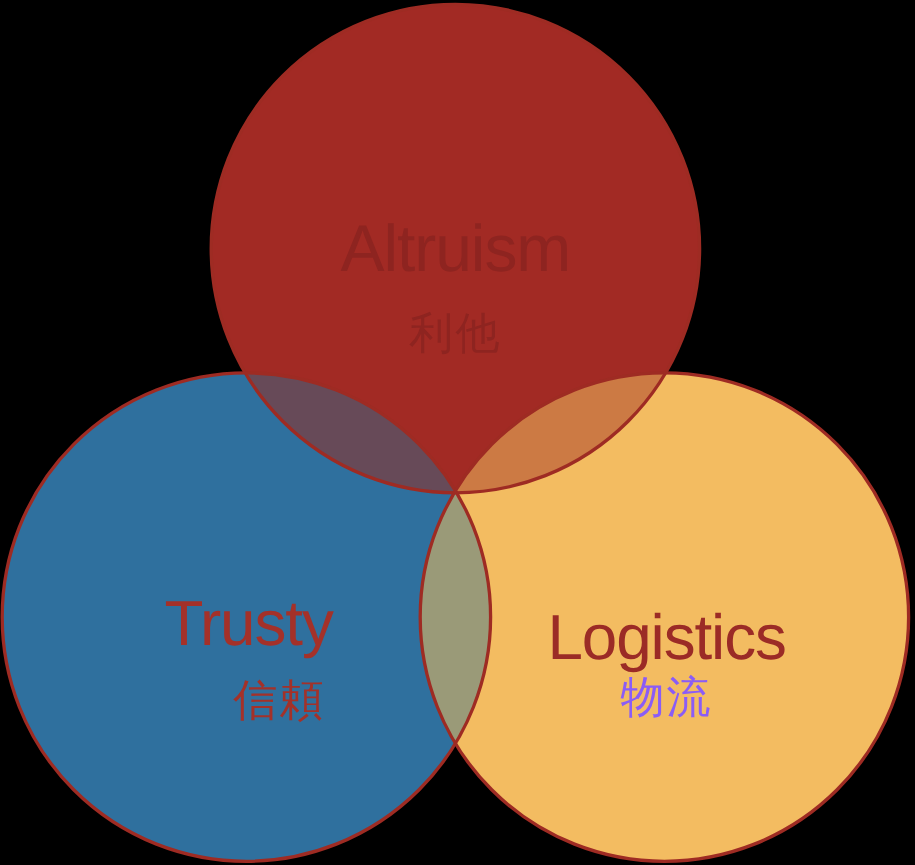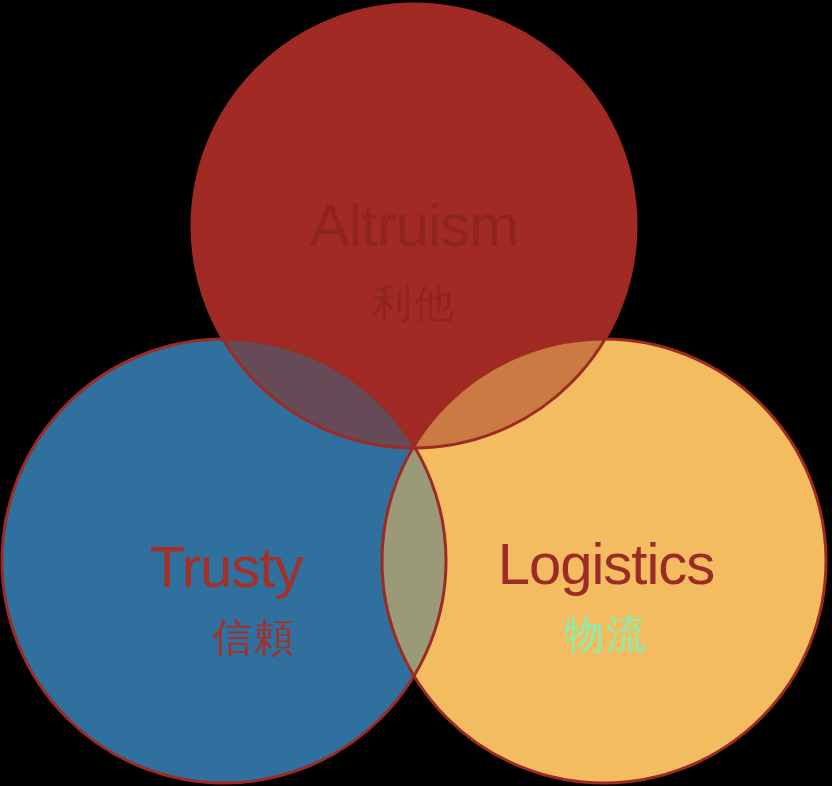--- a/index.html
+++ b/index.html
@@ -36,21 +36,21 @@
     font-size: 60px;
   }
   .label-sub {
     font-size: 40px;
     letter-spacing: 2px;
   }
   .pos-altruism-main   { left: 414px; top: 226px; }
   .pos-altruism-sub    { left: 414px; top: 303px; }
   .pos-trusty-main     { left: 226px; top: 567px; }
   .pos-trusty-sub      { left: 226px; top: 637px; }
-  .pos-logistics-main  { left: 606px; top: 564px; }
+  .pos-logistics-main  { left: 606px; top: 580px; }
   .pos-logistics-sub   { left: 606px; top: 634px; }
 </style>
 </head>
 <body style="background-color: rgb(0, 0, 0);">
 
 <div class="stage">
 
   <svg width="832" height="786" viewBox="0 0 832 786">
     <defs>
       <clipPath id="clip-trusty">
@@ -74,15 +74,15 @@
     <circle cx="604" cy="561" r="222" fill="none" stroke-width="3" style="stroke: rgb(158, 43, 35);"></circle>
   </svg>
 
   <div class="label label-main altruism pos-altruism-main" style="color: rgb(142, 36, 32);">Altruism</div>
   <div class="label label-sub pos-altruism-sub" style="color: rgb(142, 36, 32);">利他</div>
 
   <div class="label label-main pos-trusty-main" style="color: rgb(164, 49, 41);">Trusty</div>
   <div class="label label-sub pos-trusty-sub" style="color: rgb(164, 49, 41); margin-left: 28px;">信頼</div>
 
   <div class="label label-main pos-logistics-main" style="color: rgb(155, 43, 38);">Logistics</div>
-  <div class="label label-sub pos-logistics-sub" style="color: #86efac;">物流</div>
+  <div class="label label-sub pos-logistics-sub" style="color: #8b5cf6;">物流</div>
 
 </div>
 
 </body></html>

